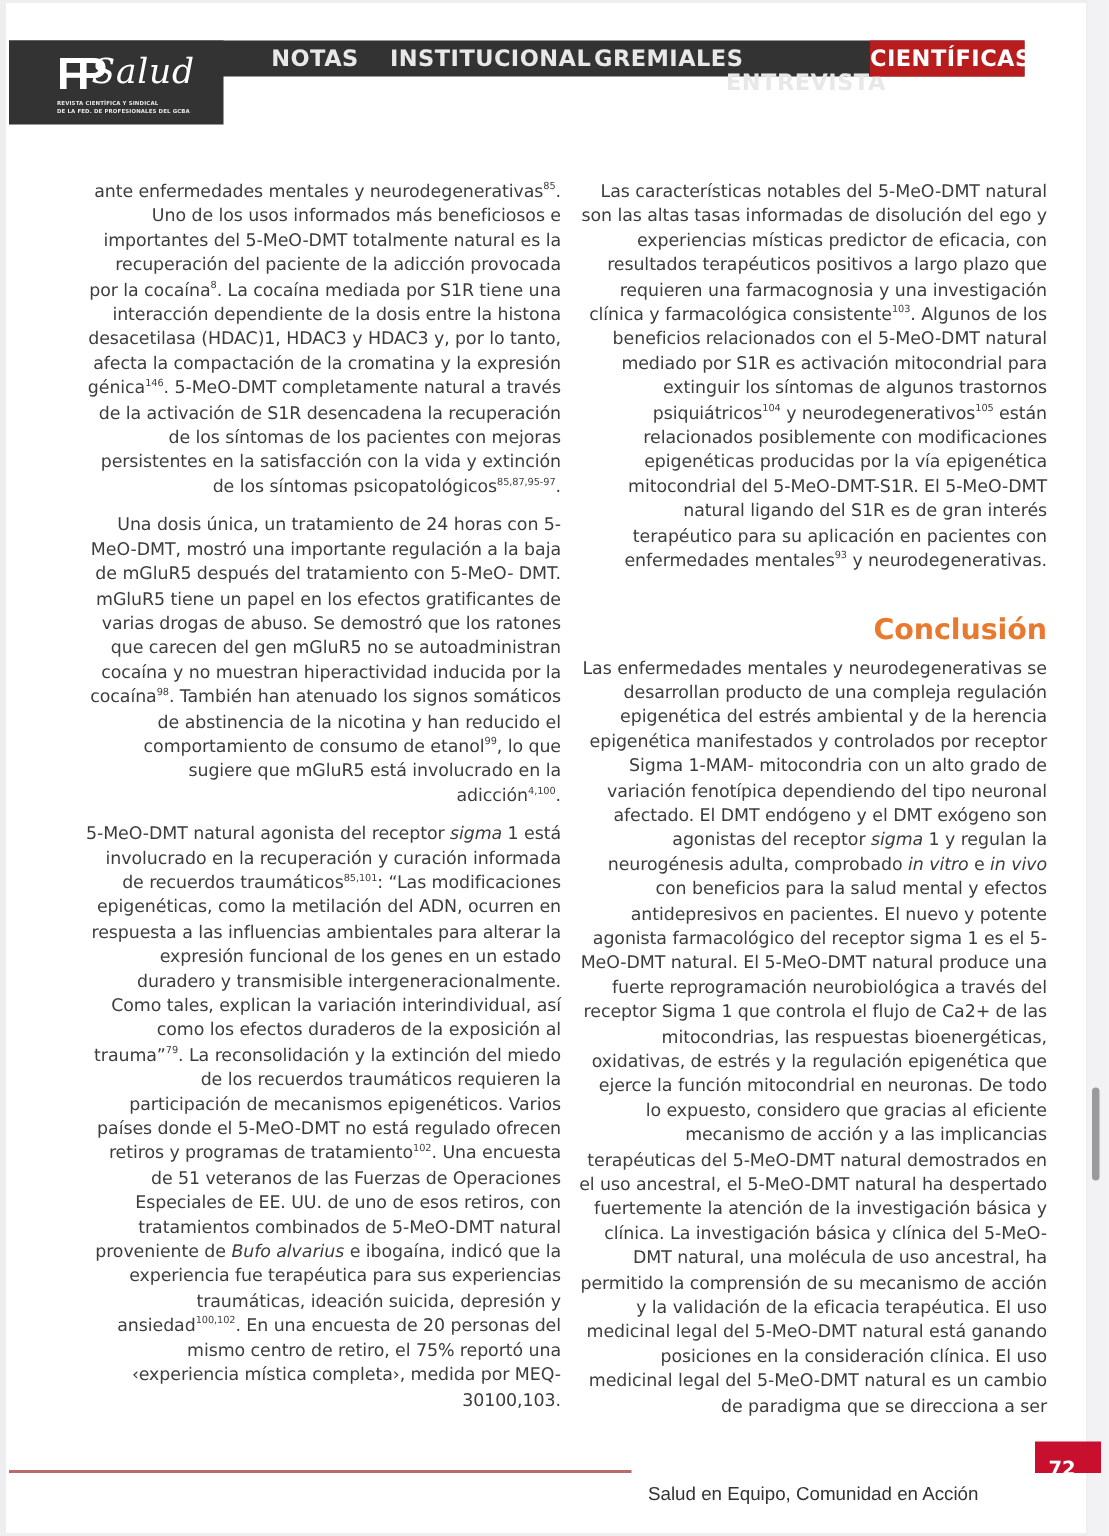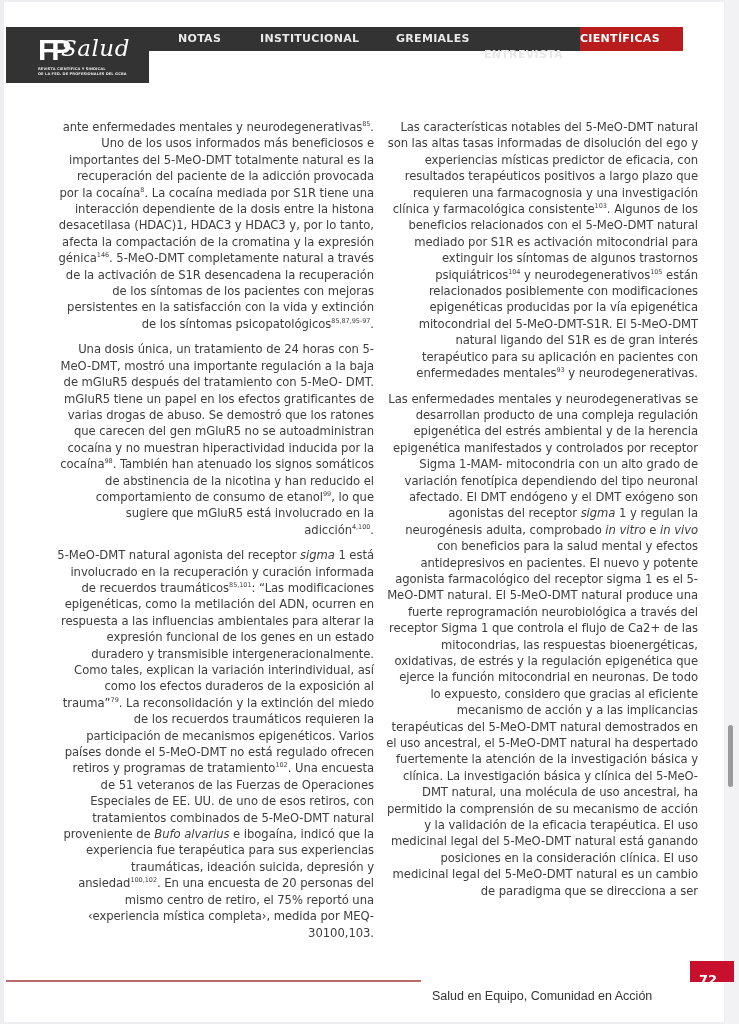--- a/index.html
+++ b/index.html
@@ -28,21 +28,21 @@
   .logo-salud {
     position:absolute; left:55px; top:6px; font-family:"DejaVu Serif", serif; font-style:italic;
     font-size:23px; color:#ffffff; line-height:30px; letter-spacing:0.5px;
   }
   .logo-tag {
     position:absolute; left:32px; top:40px; width:100px; font-size:3.6px; line-height:5px;
     color:#e6e6e6; font-weight:bold; letter-spacing:0.1px; text-transform:uppercase;
   }
   .nav-item {
     position:absolute; top:27px; height:24px; line-height:24px; font-family:"DejaVu Sans", sans-serif;
-    font-weight:bold; font-size:11px; color:#e8e8e8; letter-spacing:0.3px; 
+    font-weight:bold; font-size:15px; color:#e8e8e8; letter-spacing:0.3px; text-align:center;
   }
   .nav-item.active { background:#b91c1c; color:#ffffff; }
 
   
   .col {
     position:absolute; top:119px; font-size:11.6px; line-height:16.4px; color:#3d3d3d;
     letter-spacing:-0.05px;
     text-align:right;
   }
   .col-left { left:57px; width:317px; }
@@ -89,18 +89,19 @@
 <div class="nav-item active" style="left:580px;width:103px;">CIENTÍFICAS</div>
 
 <div class="col col-left">
   <p><span>ante enfermedades mentales y neurodegenerativas</span><sup>85</sup><span>. Uno de los usos informados más beneficiosos e importantes del 5-MeO-DMT totalmente natural es la recuperación del paciente de la adicción provocada por la cocaína</span><sup>8</sup><span>. La cocaína mediada por S1R tiene una interacción dependiente de la dosis entre la histona desacetilasa (HDAC)1, HDAC3 y HDAC3 y, por lo tanto, afecta la compactación de la cromatina y la expresión génica</span><sup>146</sup><span>. 5-MeO-DMT completamente natural a través de la activación de S1R desencadena la recuperación de los síntomas de los pacientes con mejoras persistentes en la satisfacción con la vida y extinción de los síntomas psicopatológicos</span><sup>85,87,95-97</sup><span>.</span></p>
   <p><span>Una dosis única, un tratamiento de 24 horas con 5-MeO-DMT, mostró una importante regulación a la baja de mGluR5 después del tratamiento con 5-MeO- DMT. mGluR5 tiene un papel en los efectos gratificantes de varias drogas de abuso. Se demostró que los ratones que carecen del gen mGluR5 no se autoadministran cocaína y no muestran hiperactividad inducida por la cocaína</span><sup>98</sup><span>. También han atenuado los signos somáticos de abstinencia de la nicotina y han reducido el comportamiento de consumo de etanol</span><sup>99</sup><span>, lo que sugiere que mGluR5 está involucrado en la adicción</span><sup>4,100</sup><span>.</span></p>
   <p><span>5-MeO-DMT natural agonista del receptor </span><em>sigma</em><span> 1 está involucrado en la recuperación y curación informada de recuerdos traumáticos</span><sup>85,101</sup><span>: “Las modificaciones epigenéticas, como la metilación del ADN, ocurren en respuesta a las influencias ambientales para alterar la expresión funcional de los genes en un estado duradero y transmisible intergeneracionalmente. Como tales, explican la variación interindividual, así como los efectos duraderos de la exposición al trauma”</span><sup>79</sup><span>. La reconsolidación y la extinción del miedo de los recuerdos traumáticos requieren la participación de mecanismos epigenéticos. Varios países donde el 5-MeO-DMT no está regulado ofrecen retiros y programas de tratamiento</span><sup>102</sup><span>. Una encuesta de 51 veteranos de las Fuerzas de Operaciones Especiales de EE. UU. de uno de esos retiros, con tratamientos combinados de 5-MeO-DMT natural proveniente de </span><em>Bufo alvarius</em><span> e ibogaína, indicó que la experiencia fue terapéutica para sus experiencias traumáticas, ideación suicida, depresión y ansiedad</span><sup>100,102</sup><span>. En una encuesta de 20 personas del mismo centro de retiro, el 75% reportó una ‹experiencia mística completa›, medida por MEQ-30100,103.</span></p>
 </div>
 
 <div class="col col-right">
   <p><span>Las características notables del 5-MeO-DMT natural son las altas tasas informadas de disolución del ego y experiencias místicas predictor de eficacia, con resultados terapéuticos positivos a largo plazo que requieren una farmacognosia y una investigación clínica y farmacológica consistente</span><sup>103</sup><span>. Algunos de los beneficios relacionados con el 5-MeO-DMT natural mediado por S1R es activación mitocondrial para extinguir los síntomas de algunos trastornos psiquiátricos</span><sup>104</sup><span> y neurodegenerativos</span><sup>105</sup><span> están relacionados posiblemente con modificaciones epigenéticas producidas por la vía epigenética mitocondrial del 5-MeO-DMT-S1R. El 5-MeO-DMT natural ligando del S1R es de gran interés terapéutico para su aplicación en pacientes con enfermedades mentales</span><sup>93</sup><span> y neurodegenerativas.</span></p>
+  <div class="section-title">Conclusión</div>
   <p><span>Las enfermedades mentales y neurodegenerativas se desarrollan producto de una compleja regulación epigenética del estrés ambiental y de la herencia epigenética manifestados y controlados por receptor Sigma 1-MAM- mitocondria con un alto grado de variación fenotípica dependiendo del tipo neuronal afectado. El DMT endógeno y el DMT exógeno son agonistas del receptor </span><em>sigma</em><span> 1 y regulan la neurogénesis adulta, comprobado </span><em>in vitro</em><span> e </span><em>in vivo</em><span> con beneficios para la salud mental y efectos antidepresivos en pacientes. El nuevo y potente agonista farmacológico del receptor sigma 1 es el 5-MeO-DMT natural. El 5-MeO-DMT natural produce una fuerte reprogramación neurobiológica a través del receptor Sigma 1 que controla el flujo de Ca2+ de las mitocondrias, las respuestas bioenergéticas, oxidativas, de estrés y la regulación epigenética que ejerce la función mitocondrial en neuronas. De todo lo expuesto, considero que gracias al eficiente mecanismo de acción y a las implicancias terapéuticas del 5-MeO-DMT natural demostrados en el uso ancestral, el 5-MeO-DMT natural ha despertado fuertemente la atención de la investigación básica y clínica. La investigación básica y clínica del 5-MeO-DMT natural, una molécula de uso ancestral, ha permitido la comprensión de su mecanismo de acción y la validación de la eficacia terapéutica. El uso medicinal legal del 5-MeO-DMT natural está ganando posiciones en la consideración clínica. El uso medicinal legal del 5-MeO-DMT natural es un cambio de paradigma que se direcciona a ser</span></p>
 </div>
 
 <div class="footer-line"></div>
 <div class="footer-text">Salud en Equipo, Comunidad en Acción</div>
 <div class="page-num">72</div>
 
 </body></html>

